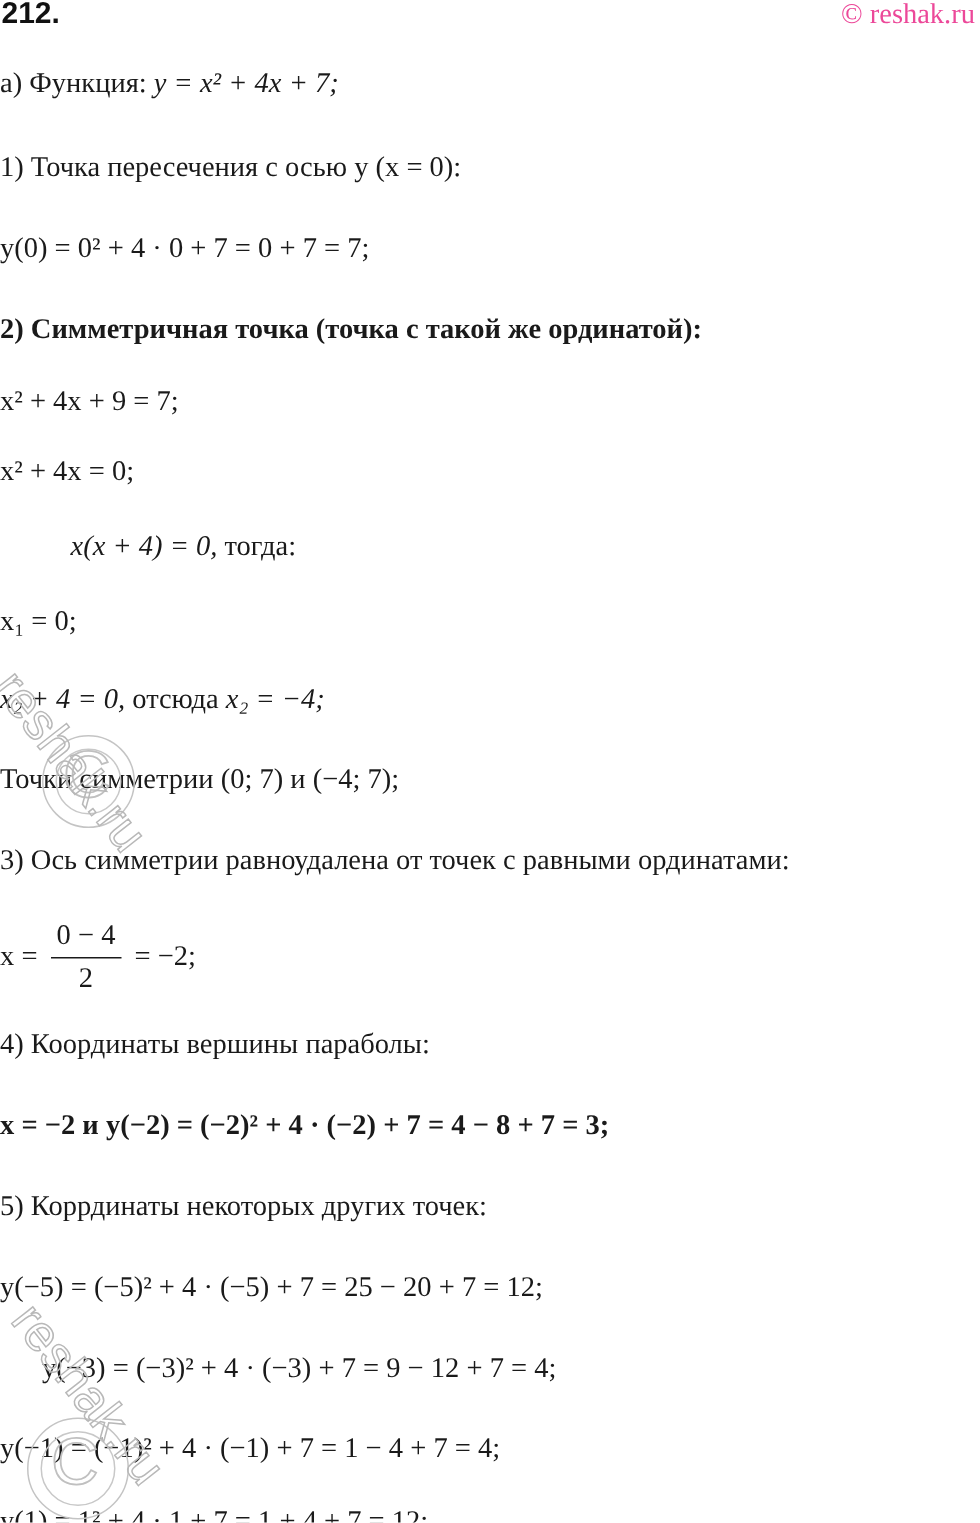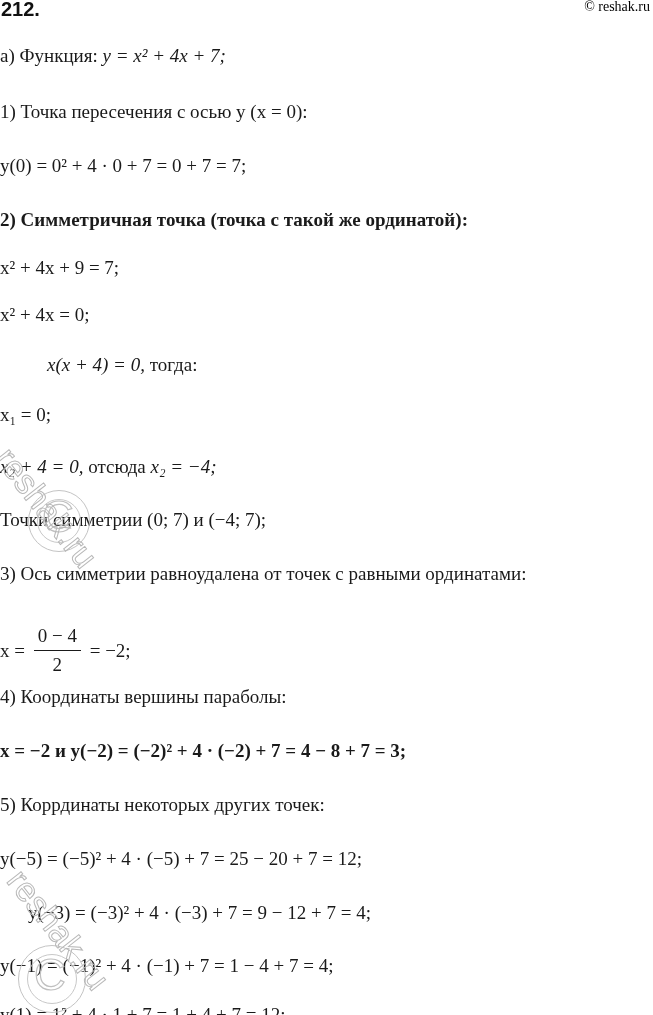--- a/index.html
+++ b/index.html
@@ -9,30 +9,30 @@
     color: #1a1a1a;
   }
   .header-num {
     position: absolute; left: 1px; top: -2px;
     font-family: "Liberation Sans", "DejaVu Sans", sans-serif;
     font-weight: bold; font-size: 20px; color: #111;
   }
   .copyright {
     position: absolute; right: 3px; top: -1px;
     font-family: "Liberation Serif", serif;
-    font-size: 14px; color: #000000;
+    font-size: 19px; color: #ec4899;
   }
   .line {
     position: absolute; left: 0; white-space: nowrap;
     font-size: 19px; line-height: 24px; letter-spacing: 0px;
   }
   .line .m { font-style: italic; }
   .frac {
     display: inline-block; vertical-align: middle; text-align: center;
-    margin: 12px 4px;
+    margin: 0 4px;
   }
   .frac .num { display: block; border-bottom: 1.5px solid #1a1a1a; padding: 0 4px 2px 4px; }
   .frac .den { display: block; padding-top: 2px; }
 
   .watermark {
     position: absolute; pointer-events: none; color: transparent;
     -webkit-text-stroke: 1px #b8b8b8;
     font-family: "Liberation Sans", sans-serif;
   }
   .wm-text { font-size: 34px; transform: rotate(52deg); transform-origin: left top; }

